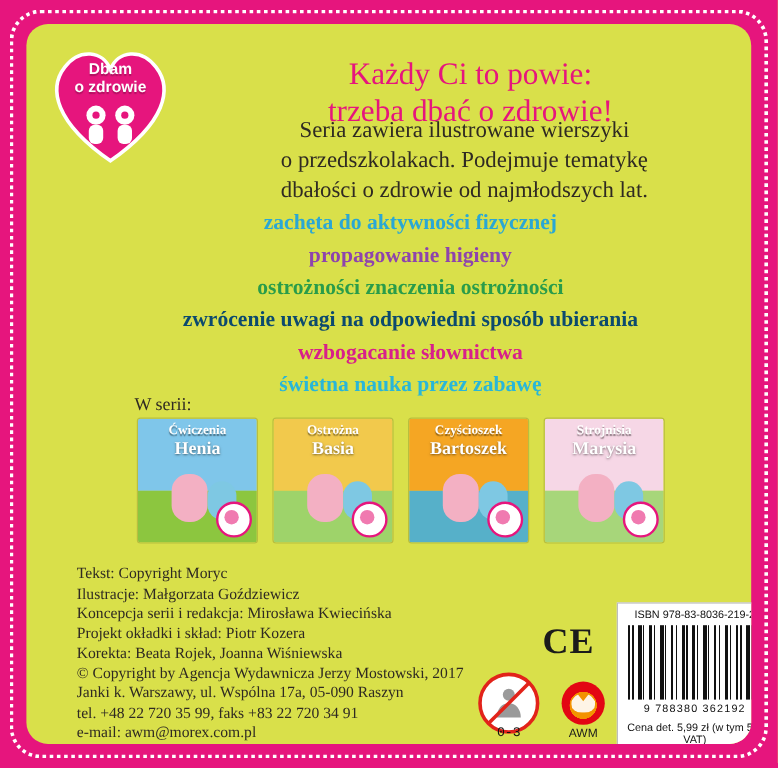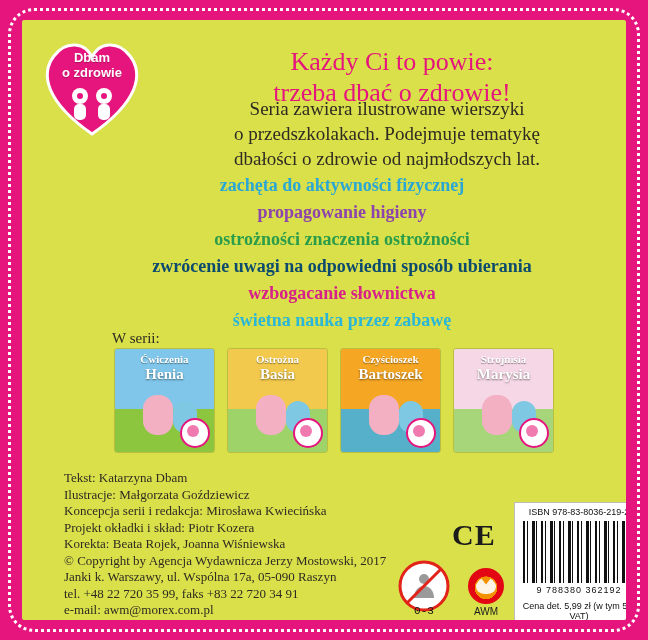--- a/index.html
+++ b/index.html
@@ -20,21 +20,21 @@
     position:absolute;left:8px;top:8px;right:8px;bottom:8px;
     border:3px dotted #ffffff;
     border-radius:26px;
     pointer-events:none;
     z-index:5;
   }
   .inner{
     position:absolute;
     left:22px;top:20px;right:22px;bottom:20px;
     background:#d9e04a;
-    border-radius:2px;
+    border-radius:18px;
     overflow:hidden;
   }
   
   .badge{
     position:absolute;left:14px;top:10px;width:112px;height:112px;z-index:9;
   }
   .badge svg{display:block;}
   .badge-text{
     position:absolute;left:0;top:20px;width:112px;text-align:center;
     color:#ffffff;font-size:13px;line-height:15px;font-weight:bold;
@@ -223,21 +223,21 @@
           <div class="cv-ground" style="background: rgb(167, 214, 122);"></div>
           <div class="blob" style="left: 28px; top: 46px; width: 30px; height: 40px; border-radius: 14px; background: rgb(243, 176, 195);"></div>
           <div class="blob" style="left: 58px; top: 52px; width: 24px; height: 32px; border-radius: 12px; background: rgb(126, 200, 227);"></div>
           <div class="cv-title">Strojnisia</div>
           <div class="cv-name">Marysia</div>
           <div class="cv-badge"></div>
         </div>
       </div>
 
     <div class="colophon" id="colophon">
-        <div>Tekst: Katarzyna Dbam</div>
+        <div>Tekst: Copyright Moryc</div>
         <div>Ilustracje: Małgorzata Goździewicz</div>
         <div>Koncepcja serii i redakcja: Mirosława Kwiecińska</div>
         <div>Projekt okładki i skład: Piotr Kozera</div>
         <div>Korekta: Beata Rojek, Joanna Wiśniewska</div>
         <div>© Copyright by Agencja Wydawnicza Jerzy Mostowski, 2017</div>
         <div>Janki k. Warszawy, ul. Wspólna 17a, 05-090 Raszyn</div>
         <div>tel. +48 22 720 35 99, faks +83 22 720 34 91</div>
         <div>e-mail: awm@morex.com.pl</div>
         <div>www.awm.waw.pl</div>
       </div>

